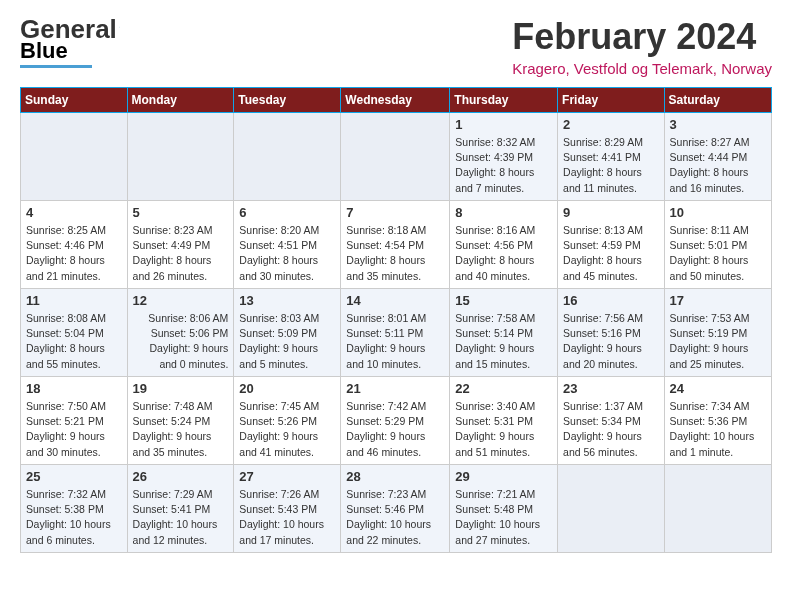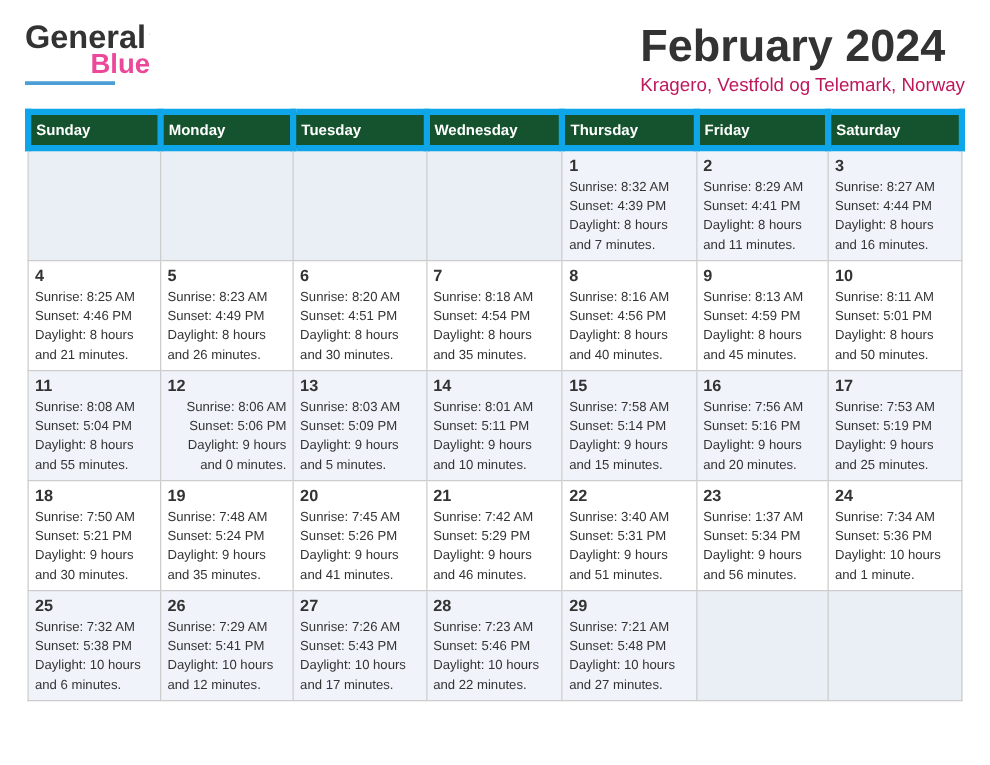--- a/index.html
+++ b/index.html
@@ -32,27 +32,27 @@
       font-size: 15px;
       color: #be185d;
       margin-top: 2px;
     }
     .calendar {
       width: 100%;
       border-collapse: collapse;
       font-size: 11px;
     }
     .calendar th {
-      background: #14532d;
+      background: #7f1d1d;
       color: #fff;
       padding: 5px 4px;
       text-align: left;
       font-size: 12px;
       font-weight: bold;
-      border: 5px solid #0ea5e9;
+      border: 1px solid #0ea5e9;
     }
     .calendar td {
       border: 1px solid #ccc;
       vertical-align: top;
       padding: 4px 5px;
       height: 88px;
       width: 113px;
       background: #fff;
     }
     .calendar td.empty {
@@ -79,21 +79,21 @@
 <div class="header">
   <div class="logo-wrapper">
     <div style="display:flex;align-items:center;">
       <span style="font-size:26px;font-weight:bold;color:#333;line-height:1;">
         <span style="color:#333;">General</span>
       </span>
       <svg width="22" height="22" viewBox="0 0 22 22" style="margin-left:2px;margin-top:-4px;">
         <polygon points="4,18 18,18 18,4" fill="#4a9fd4"></polygon>
       </svg>
     </div>
-    <div style="font-size:22px;font-weight:bold;color:#ec4899;line-height:1;margin-top:-2px;text-align:right;">Blue</div>
+    <div style="font-size:22px;font-weight:bold;color:#000000;line-height:1;margin-top:-2px;">Blue</div>
     <div style="width:72px;height:3px;background:#4a9fd4;margin-top:3px;"></div>
   </div>
   <div class="title-block">
     <div class="month-title">February 2024</div>
     <div class="subtitle">Kragero, Vestfold og Telemark, Norway</div>
   </div>
 </div>
 
 <table class="calendar">
   <thead>

